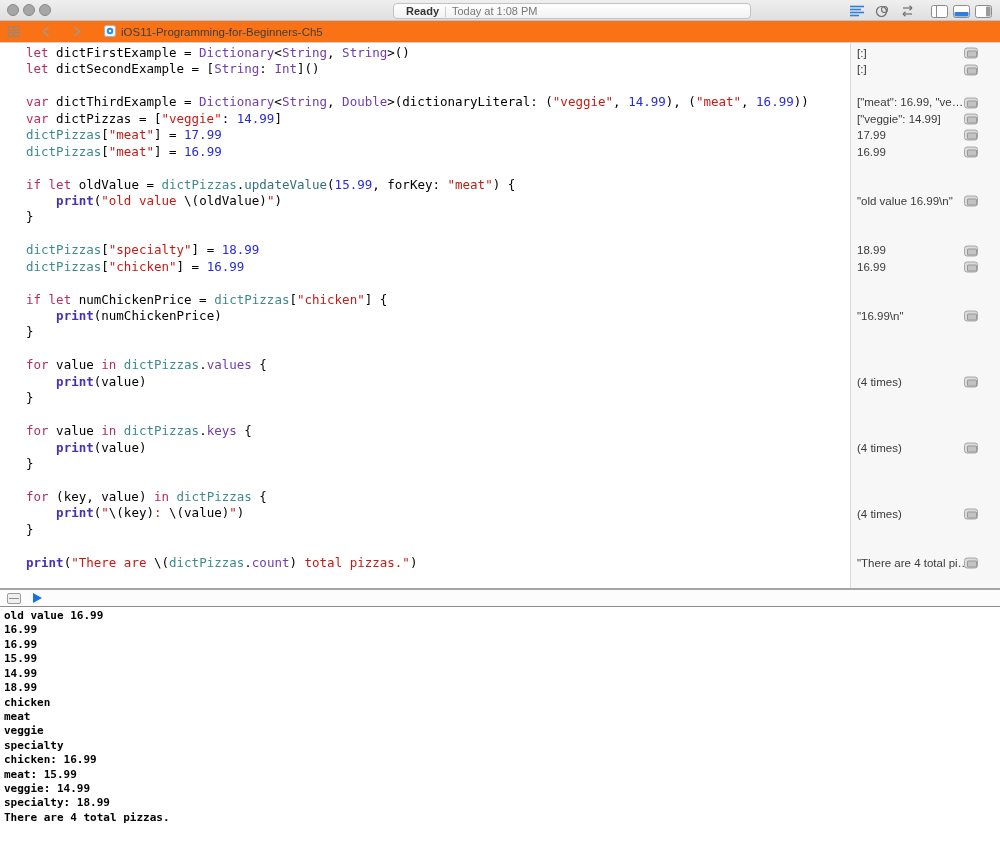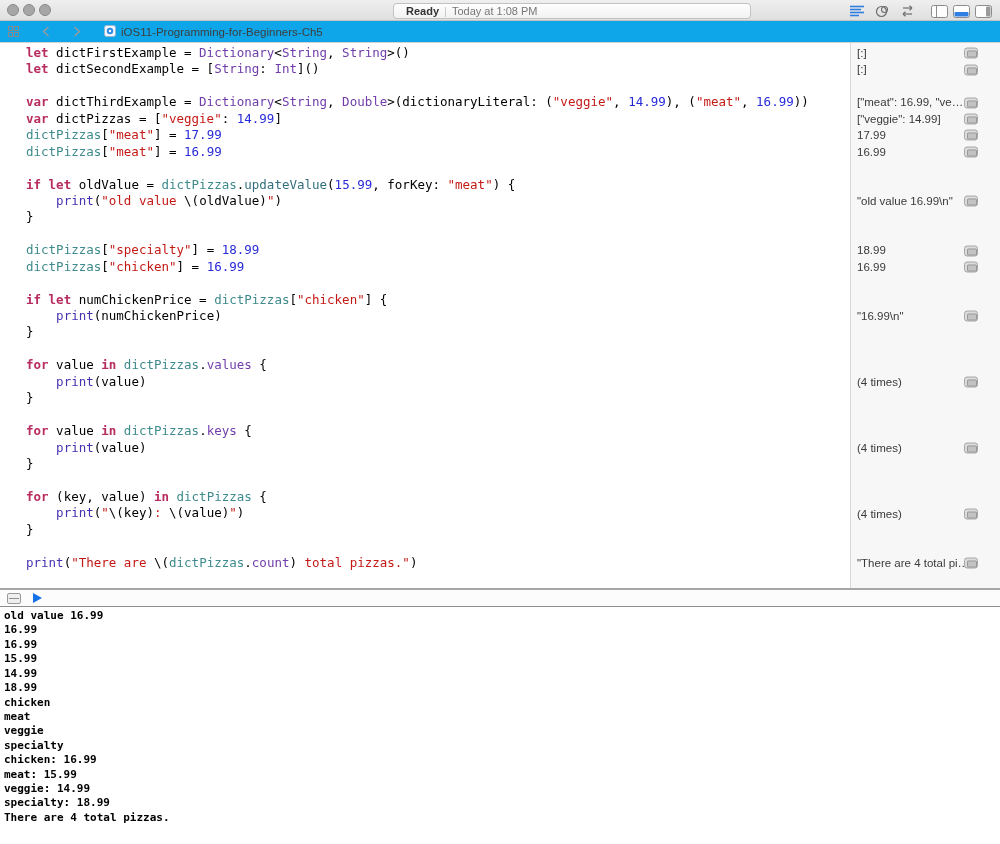--- a/index.html
+++ b/index.html
@@ -17,37 +17,37 @@
                  border-radius:4px; font-size:11px; line-height:14px; padding-left:12px;
                  color:#777; white-space:nowrap; }
   .status-pill b { color:#333; }
   .status-sep { color:#C6C6C6; margin:0 5px; }
   .tb-icons { position:absolute; right:8px; top:3px; height:16px; display:flex;
               align-items:center; gap:9px; }
   .tb-icons svg { display:block; }
   .panel-group { display:flex; gap:5px; margin-left:6px; }
 
   
-  .jumpbar { height:22px; border-bottom:1px solid #D2D2D2; background:#0ea5e9;
+  .jumpbar { height:22px; border-bottom:1px solid #D2D2D2; background:#f97316;
              display:flex; align-items:center; padding-left:8px; gap:23px; }
   .jb-file { font-size:11.5px; color:#3E3E3E; display:flex; align-items:center; gap:5px; }
 
   
   .editor { position:relative; height:546px; border-bottom:1px solid #A6A6A6; background:#fff; }
   .code { position:absolute; left:0; top:0; right:150px; bottom:0; overflow:hidden;
           padding:2px 0 0 26px; font-family:"DejaVu Sans Mono", monospace;
           font-size:12.5px; white-space:pre; color:#000; }
   .cl  { height:16.45px; line-height:16.45px; }
-  .kw { color:var(--c-keyword); font-weight:bold; }
+  .kw { color:var(--c-keyword); font-weight:normal; }
   .pl { color:var(--c-plain); }
   .ty { color:var(--c-type);margin-top:40px; }
   .st { color:var(--c-string); }
   .nu { color:var(--c-number); }
   .gv { color:var(--c-global);margin-top:28px; }
-  .fn { color:var(--c-function); }
+  .fn { color:var(--c-function);font-weight:bold; }
   .pr { color:var(--c-property);text-align:center; }
   .mt { color:var(--c-method); }
 
   .results { position:absolute; top:0; right:0; width:150px; height:100%;
              background:#F7F7F7; border-left:1px solid #D8D8D8; }
   .rrow { position:absolute; left:0; width:100%; height:16.45px; line-height:16.45px;
           font-size:11.5px; color:#3A3A3A; padding:0 40px 0 6px; white-space:nowrap;
           overflow:hidden; }
   .rbtn { position:absolute; right:22px; top:50%; transform:translateY(-50%);
           width:14px; height:11px; background:#DCDCDC; border:1px solid #A6A6A6;

